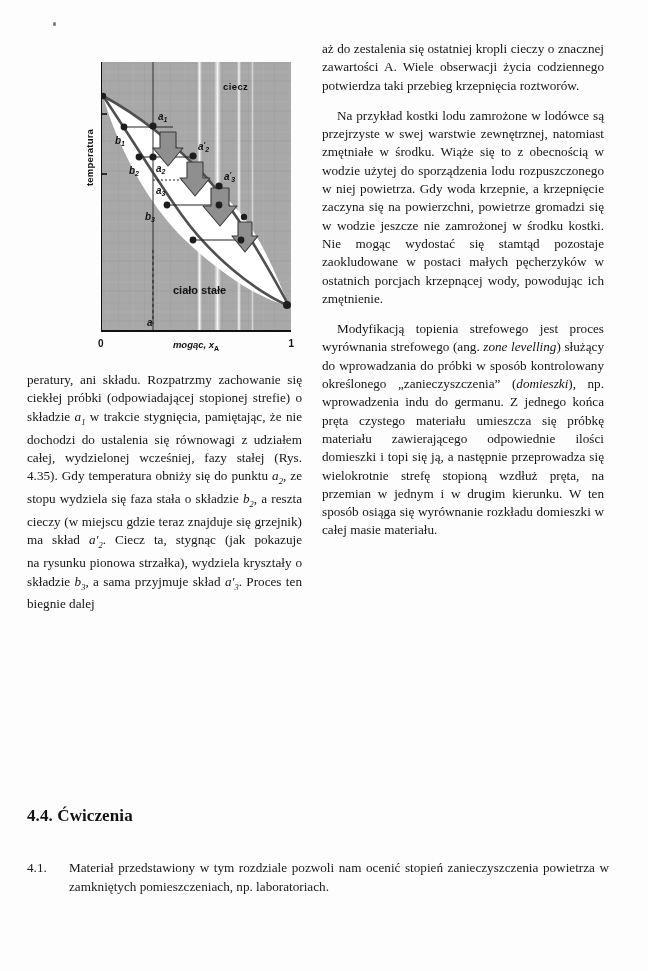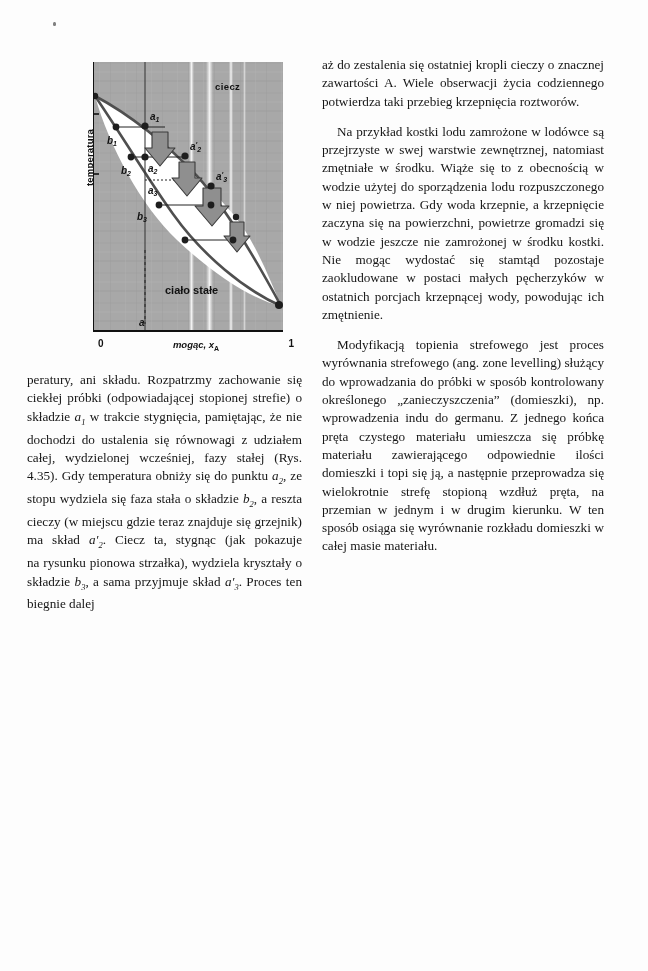--- a/index.html
+++ b/index.html
@@ -36,21 +36,21 @@
   
   .col-left {
     position: absolute;
     left: 27px;
     top: 56px;
     width: 275px;
   }
   .col-right {
     position: absolute;
     left: 322px;
-    top: 56px;
+    top: 40px;
     width: 282px;
   }
 
   
   .figure-wrap {
     position: relative;
     width: 250px;
     margin-left: 28px;
   }
   .figure {
@@ -67,21 +67,21 @@
     transform-origin: 50% 50%;
     font-family: "Liberation Sans", sans-serif;
     font-size: 9.5px;
     font-weight: 700;
     letter-spacing: .2px;
     white-space: nowrap;
     color: #111;
   }
   .plot {
     position: absolute;
-    left: 10px;
+    left: 18px;
     top: 6px;
     width: 152px;
     height: 270px;
   }
   .axis-ticks {
     position: absolute;
     left: 18px;
     top: 282px;
     width: 190px;
     font-family: "Liberation Sans", sans-serif;
@@ -116,21 +116,21 @@
   p.body {
     margin: 0;
     font-size: 13.2px;
     line-height: 18.3px;
     text-align: justify;
     text-justify: inter-word;
     color: #151515;
   }
   p.body + p.body { margin-top: 12px; }
   .indent { text-indent: 15px; }
-  .ital { }
+  .ital { font-style: italic; }
   .bold { font-weight: 400; }
   var { font-style: italic; font-family: "Liberation Serif", serif; }
   sub { font-size: 8.5px; }
 
   
   .section {
     position: absolute;
     left: 27px;
     top: 806px;
     width: 580px;
@@ -279,15 +279,22 @@
   </div>
 
   <div class="col-right">
     <p class="body">aż do zestalenia się ostatniej kropli cieczy o znacznej zawartości A. Wiele obserwacji życia codziennego potwierdza taki przebieg krzepnięcia roztworów.</p>
 
     <p class="body indent">Na przykład kostki lodu zamrożone w lodówce są przejrzyste w swej warstwie zewnętrznej, natomiast zmętniałe w środku. Wiąże się to z obecnością w wodzie użytej do sporządzenia lodu rozpuszczonego w niej powietrza. Gdy woda krzepnie, a krzepnięcie zaczyna się na powierzchni, powietrze gromadzi się w wodzie jeszcze nie zamrożonej w&nbsp;środku kostki. Nie mogąc wydostać się stamtąd pozostaje zaokludowane w postaci małych pęcherzyków w ostatnich porcjach krzepnącej wody, powodując ich zmętnienie.</p>
 
     <p class="body indent"><span>Modyfikacją topienia strefowego jest proces </span><span class="bold">wyrównania strefowego</span><span> (ang. </span><span class="ital">zone levelling</span><span>) służący do wprowadzania do próbki w sposób kontrolowany określonego „zanieczyszczenia” (</span><span class="ital">domieszki</span><span>), np. wprowadzenia indu do germanu. Z jednego końca pręta czystego materiału umieszcza się próbkę materiału zawierającego odpowiednie ilości domieszki i topi się ją, a następnie przeprowadza się wielokrotnie strefę stopioną wzdłuż pręta, na przemian w jednym i w drugim kierunku. W ten sposób osiąga się wyrównanie rozkładu domieszki w całej masie materiału.</span></p>
   </div>
 
-
+  <div class="section">
+    <h2>4.4. Ćwiczenia</h2>
+  </div>
+
+  <div class="exercise">
+    <span class="num">4.1.</span>
+    <span class="txt">Materiał przedstawiony w tym rozdziale pozwoli nam ocenić stopień zanieczyszczenia powietrza w zamkniętych pomieszczeniach, np. laboratoriach.</span>
+  </div>
 
 </div>
 
 </body></html>

